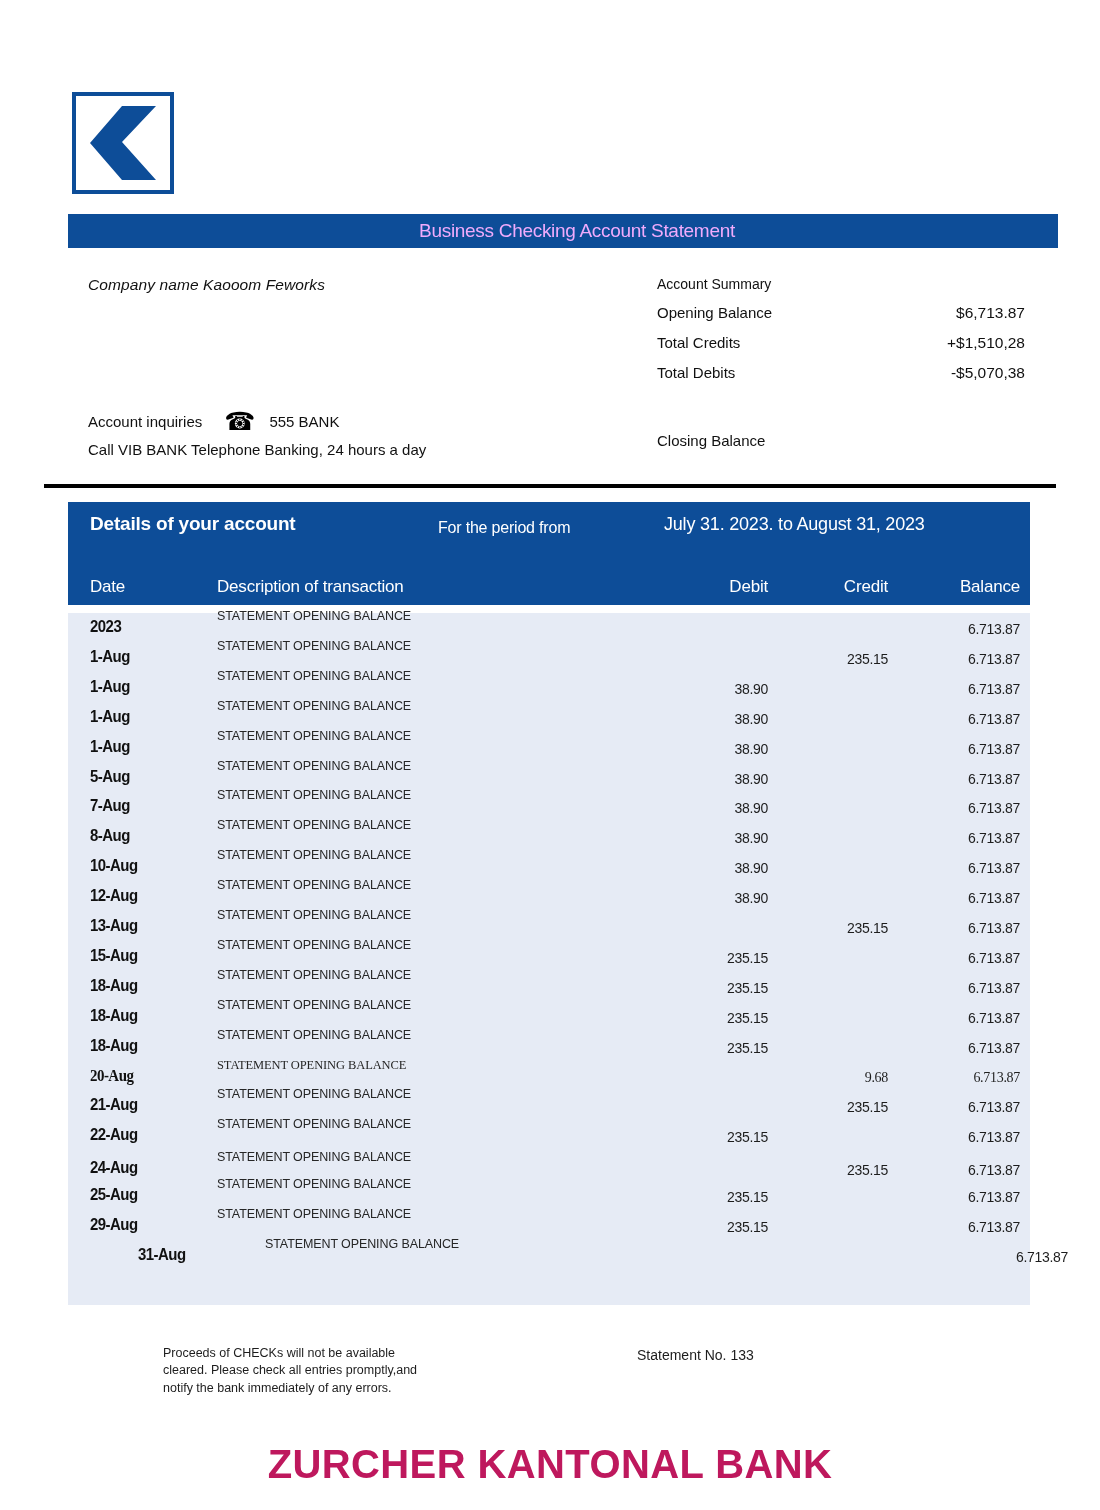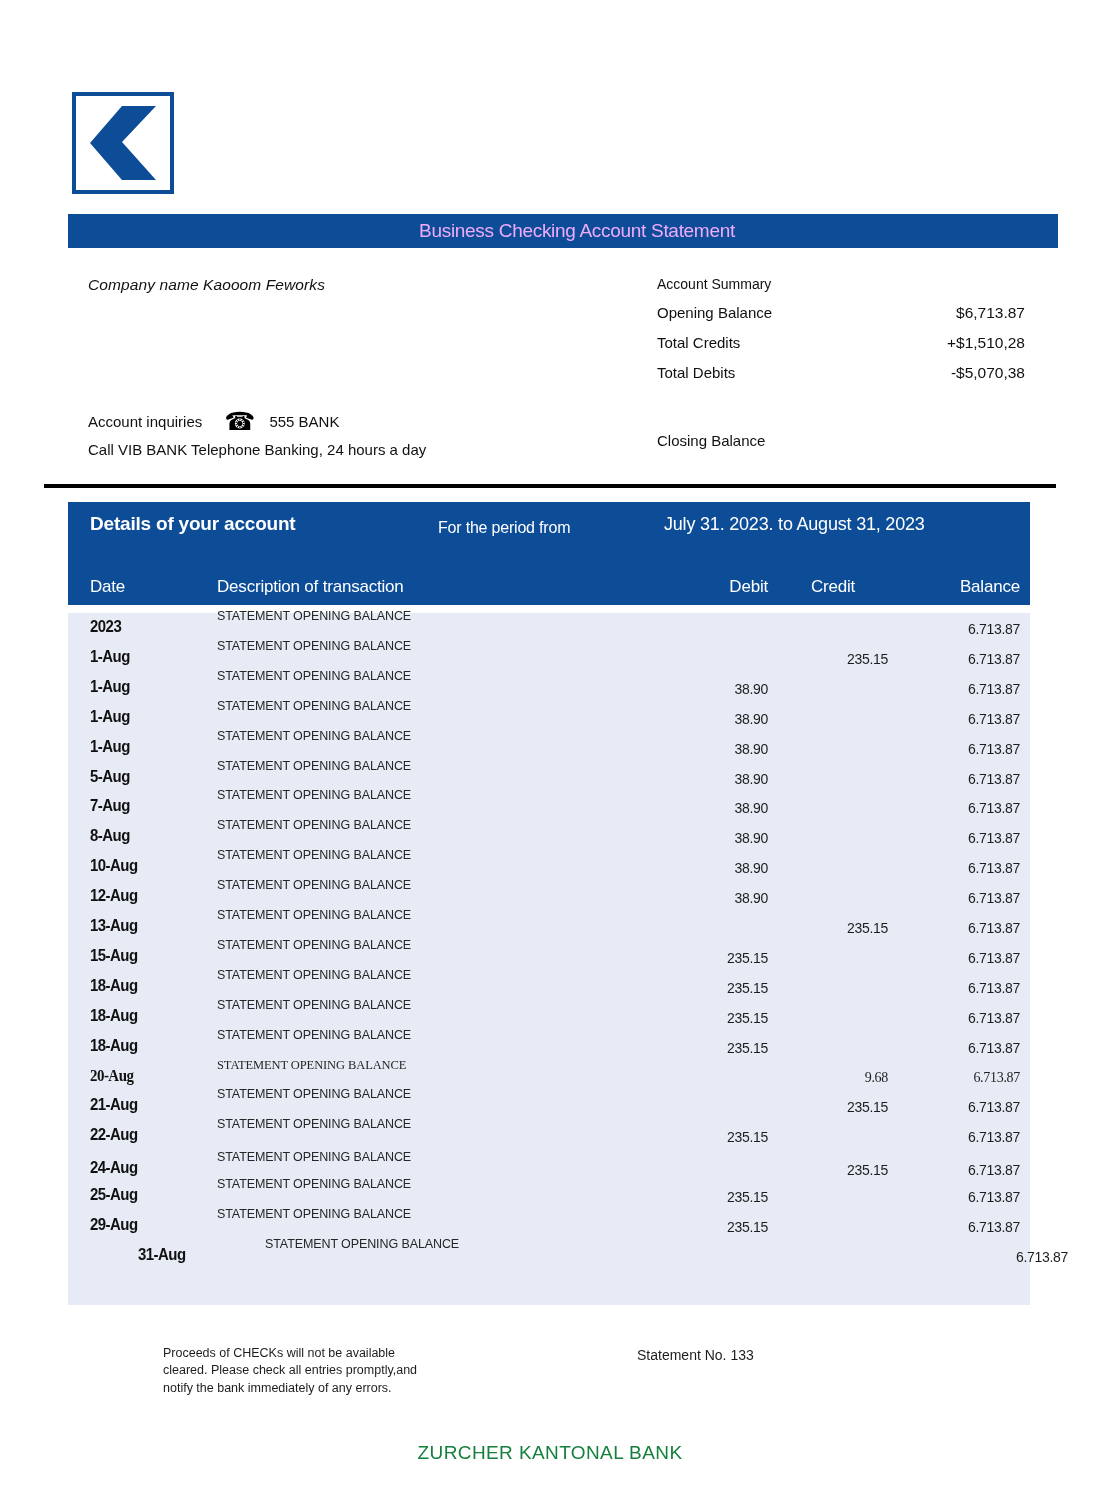--- a/index.html
+++ b/index.html
@@ -181,21 +181,21 @@
   }
   .col-head {
     position: absolute;
     top: 75px;
     font-size: 17px;
     letter-spacing: -0.2px;
   }
   .ch-date { left: 22px; }
   .ch-desc { left: 149px; }
   .ch-debit { left: 590px; width: 110px; text-align: right; }
-  .ch-credit { left: 710px; width: 110px; text-align: center; }
+  .ch-credit { left: 710px; width: 110px; text-align: right; }
   .ch-balance { left: 830px; width: 122px; text-align: right; }
 
   
   .table-body {
     position: absolute;
     left: 68px;
     top: 613px;
     width: 962px;
     height: 692px;
     background: #e6ebf5;
@@ -253,23 +253,24 @@
     top: 1347px;
     font-size: 14px;
     color: #1d1d1d;
   }
   .bank-footer {
     position: absolute;
     left: 0;
     top: 1442px;
     width: 1100px;
     text-align: center;
-    font-size: 19px;
+    font-size: 40px;
     letter-spacing: 0.4px;
-    color: #15803d;
+    color: #be185d;
+    font-weight: bold;
   }
 </style>
 </head>
 <body>
 
 <div class="logo-row">
   <div class="logo-mark">
     <svg width="74" height="78" viewBox="0 0 74 78" aria-hidden="true">
       <path d="M70 2 L36 38 L70 76 L36 76 L4 39 L36 2 Z" fill="#0d4d98"></path>
     </svg>

